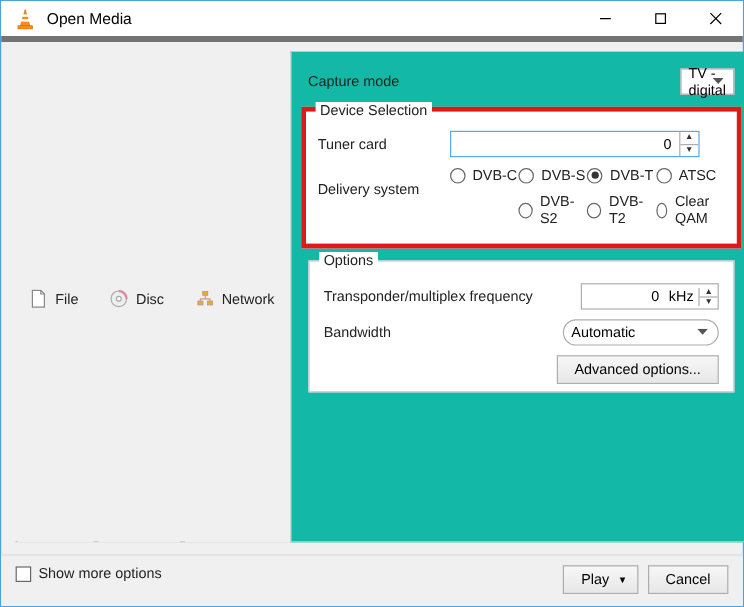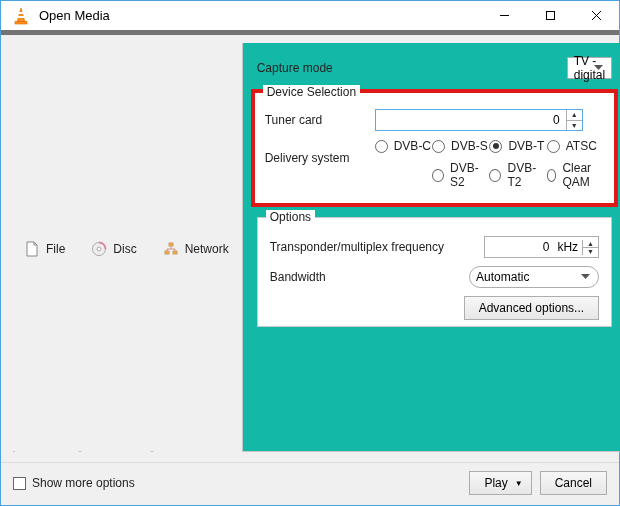--- a/index.html
+++ b/index.html
@@ -136,21 +136,21 @@
     font-size: 12px;
     background: linear-gradient(#f7f7f7,#e7e7e7);
     border: 1px solid #adadad;
     display:inline-flex; align-items:center; justify-content:center;
     gap:4px;
   }
   .footer {
     padding: 8px 12px 10px 12px;
     border-top: 1px solid #dcdcdc;
     background: #f0f0f0;
-    display:flex; align-items:center;
+    display:flex; align-items:flex-start;
   }
   .checkbox {
     display:flex; align-items:center; gap:6px;
     font-size:12px; color:#222;
   }
   .checkbox .sq {
     width:13px; height:13px; border:1px solid #666; background:#fff;
   }
   .footer-btns { margin-left:auto; display:flex; gap:8px; }
   .btn .chev-sm { font-size:8px; margin-left:3px; }

